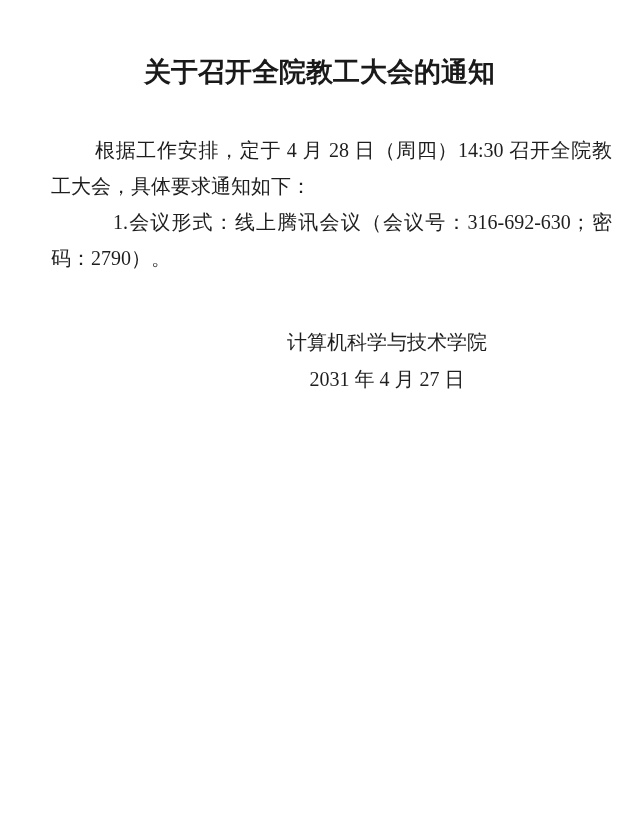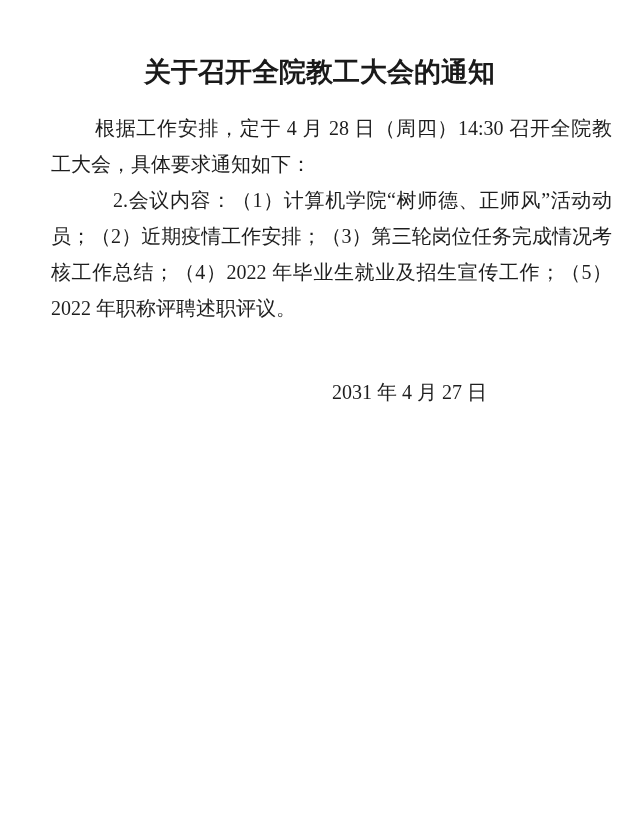--- a/index.html
+++ b/index.html
@@ -20,21 +20,21 @@
   }
   .title {
     font-size: 27px;
     font-weight: 700;
     text-align: center;
     line-height: 40px;
     margin: 0 -27px 0 -51px; 
     color: #1a1a1a;
   }
   .doc-body {
-    margin-top: 18px;
+    margin-top: 40px;
     font-size: 20px;
     line-height: 36px;
     text-align: justify;
     text-justify: inter-ideograph;
     color: #1e1e1e;
   }
   .para {
     margin: 0;
     padding: 0;
   }
@@ -55,20 +55,21 @@
 </style>
 </head>
 <body>
 
 <div class="page">
 
   <h1 class="title">关于召开全院教工大会的通知</h1>
 
   <div class="doc-body">
     <p class="para indent-2">根据工作安排，定于 4 月 28 日（周四）14:30 召开全院教工大会，具体要求通知如下：</p>
-    <p class="para indent-3">2.会议内容：（1）计算机学院“树师德、正师风”活动动员；（2）近期疫情工作安排；（3）第三轮岗位任务完成情况考核工作总结；（4）2022 年毕业生就业及招生宣传工作；（5）2022 年职称评聘述职评议。</p>
+    <p class="para indent-3">1.会议形式：线上腾讯会议（会议号：316-692-630；密码：2790）。</p>
   </div>
 
   <div class="sign-block">
+    <div class="sign-line">计算机科学与技术学院</div>
     <div class="sign-line">2031 年 4 月 27 日</div>
   </div>
 
 </div>
 
 </body></html>

